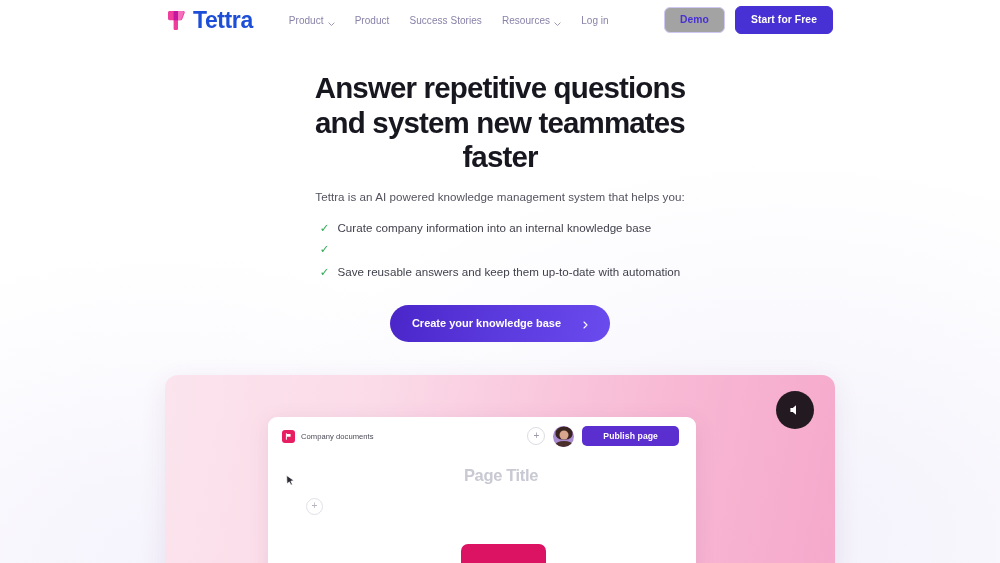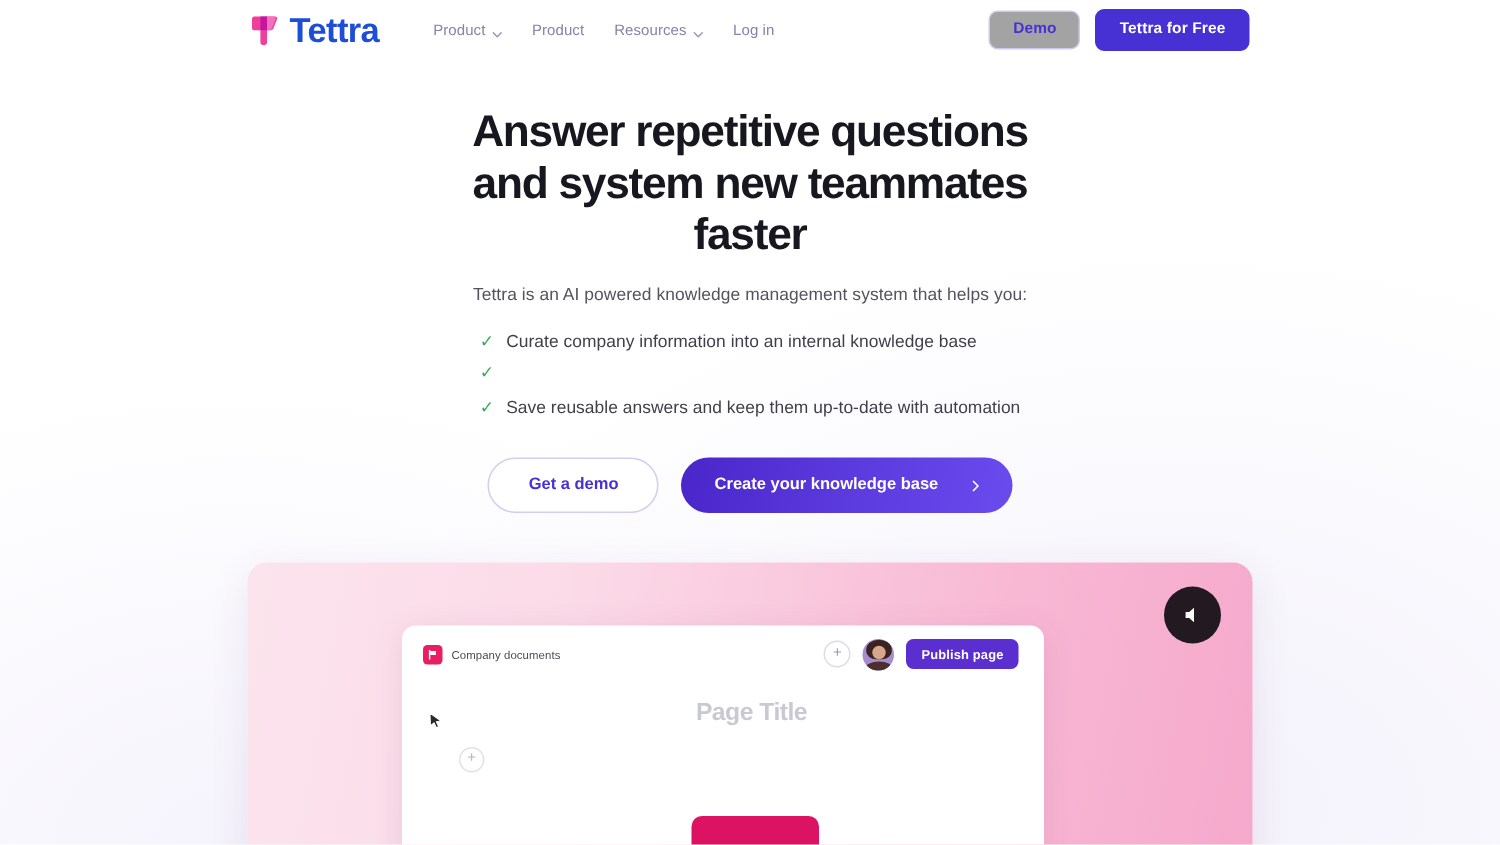--- a/index.html
+++ b/index.html
@@ -283,21 +283,21 @@
     width: 18px; height: 9px; border-radius: 50% 50% 0 0;
     background: #4a2f2a;
   }
   .btn-publish {
     font-size: 8.6px;
     font-weight: bold;
     color: #fff;
     background: #5b2ed0;
     border: none;
     border-radius: 5px;
-    padding: 6px 10px;
+    padding: 6px 21px;
     line-height: 1;
     cursor: pointer;
     font-family: inherit;
     letter-spacing: .1px;
   }
 
   .app-body { padding: 12px 0 0 38px; position: relative; }
   .page-title-placeholder {
     font-size: 16.5px;
     font-weight: bold;
@@ -365,35 +365,38 @@
       <span class="caret">
         <svg viewBox="0 0 8 5" xmlns="http://www.w3.org/2000/svg" aria-hidden="true">
           <path d="M1 1l3 3 3-3" stroke="#8882a8" stroke-width="1.1" fill="none" stroke-linecap="round" stroke-linejoin="round"></path>
         </svg>
       </span>
     </a>
     <a class="nav-link" href="#">
       <span>Product</span>
     </a>
     <a class="nav-link" href="#">
+      <span>Success Stories</span>
+    </a>
+    <a class="nav-link" href="#">
       <span>Resources</span>
       <span class="caret">
         <svg viewBox="0 0 8 5" xmlns="http://www.w3.org/2000/svg" aria-hidden="true">
           <path d="M1 1l3 3 3-3" stroke="#8882a8" stroke-width="1.1" fill="none" stroke-linecap="round" stroke-linejoin="round"></path>
         </svg>
       </span>
     </a>
     <a class="nav-link" href="#">
       <span>Log in</span>
     </a>
   </nav>
 
   <div class="header-actions">
     <button class="btn-demo">Demo</button>
-    <button class="btn-start">Tettra for Free</button>
+    <button class="btn-start">Start for Free</button>
   </div>
 </header>
 
 <main class="hero">
 
   <h1 class="hero-title">
     <span>Answer repetitive questions and</span>
     <span>system new teammates faster</span>
   </h1>
 
@@ -407,21 +410,20 @@
     <li class="benefit-item">
       <span class="check">✓</span>
     </li>
     <li class="benefit-item">
       <span class="check">✓</span>
       <span>Save reusable answers and keep them up-to-date with automation</span>
     </li>
   </ul>
 
   <div class="cta-row">
-    <button class="btn-ghost">Get a demo</button>
     <button class="btn-primary">
       <span>Create your knowledge base</span>
       <span class="chev">
         <svg viewBox="0 0 5 8" xmlns="http://www.w3.org/2000/svg" aria-hidden="true">
           <path d="M1 1l3 3-3 3" stroke="#ffffff" stroke-width="1.1" fill="none" stroke-linecap="round" stroke-linejoin="round"></path>
         </svg>
       </span>
     </button>
   </div>
 

